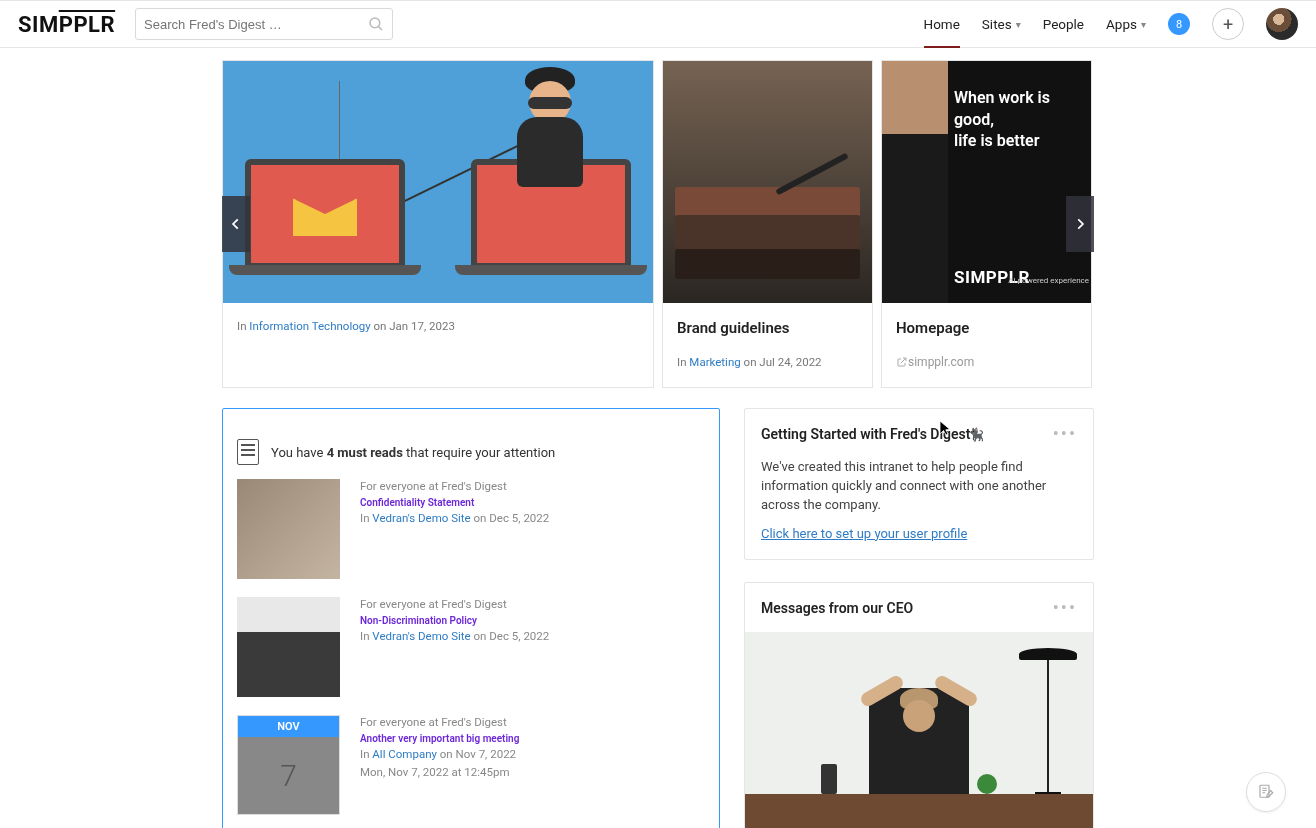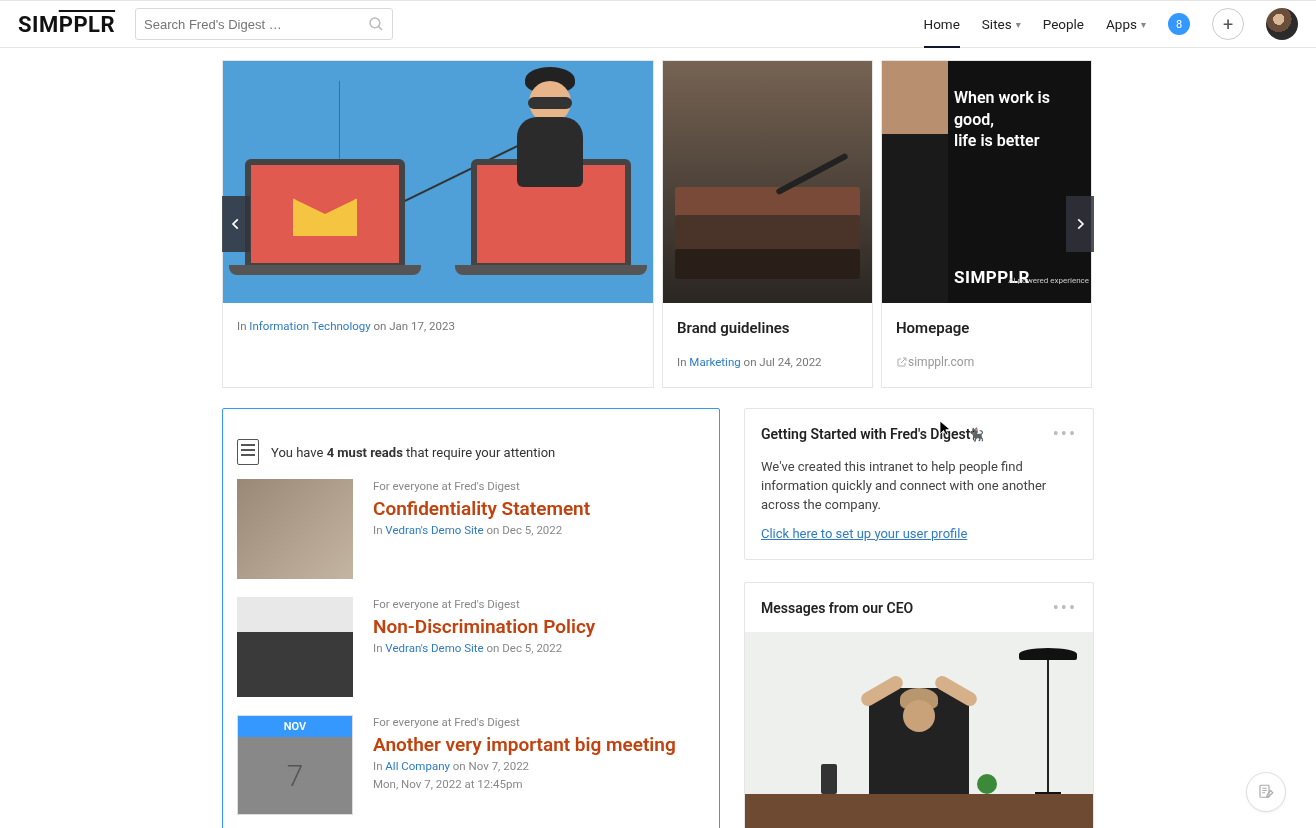--- a/index.html
+++ b/index.html
@@ -5,21 +5,21 @@
 * { box-sizing: border-box; margin: 0; padding: 0; }
 body { font-family: -apple-system, BlinkMacSystemFont, "Segoe UI", Roboto, Helvetica, Arial, sans-serif; background: #fff; color: #333; font-size: 13px; }
 .topbar { height: 48px; border-top:1px solid #e5e5e5; border-bottom: 1px solid #e5e5e5; display: flex; align-items: center; padding: 0 18px; gap: 20px; }
 .logo { font-weight: 700; font-size: 22px; letter-spacing: 0.5px; color:#111; }
 .logo .over { text-decoration: overline; }
 .search { position: relative; width: 258px; }
 .search input { width: 100%; height: 32px; border: 1px solid #d9d9d9; border-radius: 3px; padding: 0 34px 0 8px; font-size: 13px; color:#555; }
 .search .sicon { position: absolute; right: 8px; top: 7px; width: 18px; height: 18px; color:#bbb; }
 .topnav { margin-left: auto; display: flex; align-items: center; gap: 22px; }
 .topnav a { color: #222; text-decoration: none; font-size: 13.5px; display:flex; align-items:center; gap:4px;}
-.topnav a.active { border-bottom: 2px solid #0f172a; padding-bottom:14px; margin-bottom:-16px;text-align:center;}
+.topnav a.active { border-bottom: 2px solid #7f1d1d; padding-bottom:14px; margin-bottom:-16px;text-align:center;}
 .chev { font-size:10px; color:#888;}
 .badge { width:22px; height:22px; border-radius:50%; background:#3498ff; color:#fff; font-size:11px; display:flex; align-items:center; justify-content:center; }
 .plusbtn { width:32px; height:32px; border:1px solid #ccc; border-radius:50%; display:flex; align-items:center; justify-content:center; color:#555; font-size:18px; cursor:pointer;}
 .avatar { width:32px; height:32px; border-radius:50%; background: radial-gradient(circle at 40% 35%, #d8b896 0 20%, #6b4e3a 20% 45%, #2b2b2b 45% 100%); }
 
 .page { max-width: 872px; margin: 0 auto; padding: 12px 0 40px; }
 
 .carousel { position: relative; display:flex; gap:8px; }
 .cnav { position:absolute; top:136px; width:28px; height:56px; background:rgba(50,50,60,0.85); color:#fff; display:flex; align-items:center; justify-content:center; font-size:18px; cursor:pointer; z-index:5;}
 .cnav.left{ left:0;} .cnav.right{ right:0;}
@@ -63,29 +63,29 @@
 
 
 .cols{display:flex;gap:24px;margin-top:20px;}
 .colL{flex:0 0 498px;} .colR{flex:1;}
 
 .mustbox{border:1.5px solid #3498ff;border-radius:2px;padding:30px 14px 10px;}
 .musthead{display:flex;align-items:center;gap:12px;font-size:13px;color:#333;margin-bottom:14px;}
 .musthead .doc{width:22px;height:26px;border:1.6px solid #555;border-radius:2px;position:relative;flex-shrink:0;}
 .musthead .doc::before{content:"";position:absolute;left:3px;right:3px;top:4px;height:2px;background:#555;box-shadow:0 5px 0 #555,0 10px 0 #555;}
 .mustitem{display:flex;gap:20px;padding:0 0 18px 0;}
-.thumb{width:116px;height:100px;flex-shrink:0;background:#888;}
+.thumb{width:103px;height:100px;flex-shrink:0;background:#888;}
 .th1{background:linear-gradient(135deg,#9a8876,#c4b5a2);}
 .th2{background:linear-gradient(#e8e8e8 0 35%,#3a3a3a 35% 100%);}
 .thcal{border:1px solid #ddd;display:flex;flex-direction:column;}
 .thcal .m{background:#3498ff;color:#fff;text-align:center;font-size:11px;font-weight:600;padding:4px 0;}
 .thcal .d{flex:1;display:flex;align-items:center;justify-content:center;font-size:30px;color:#555;font-weight:300;}
 .mi-body{flex:1;}
 .mi-aud{font-size:11.5px;color:#888;}
-.mi-title{font-size:19px;font-weight:600;color:#c2410c;margin:4px 0 3px;}
+.mi-title{font-size:10px;font-weight:600;color:#6d28d9;margin:4px 0 3px;}
 .mi-meta{font-size:11.5px;color:#888;}
 .mi-meta a{color:#2e7cc5;text-decoration:none;}
 .mi-when{font-size:11.5px;color:#888;margin-top:4px;}
 
 .widget{border:1px solid #e5e5e5;border-radius:2px;margin-bottom:22px;}
 .whead{display:flex;align-items:center;justify-content:space-between;padding:14px 16px;}
 .wtitle{font-size:14px;font-weight:600;color:#222;}
 .dots{color:#bbb;font-size:18px;letter-spacing:2px;cursor:pointer;}
 .wbody{padding:0 16px 16px;font-size:13px;color:#444;line-height:1.45;}
 .wbody a{color:#2e7cc5;text-decoration:underline;}

